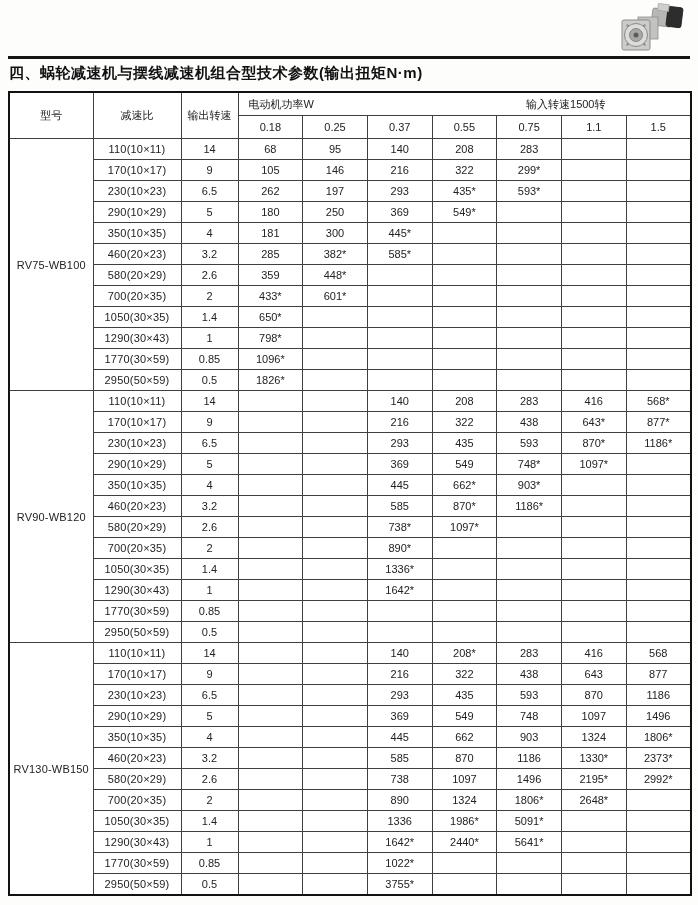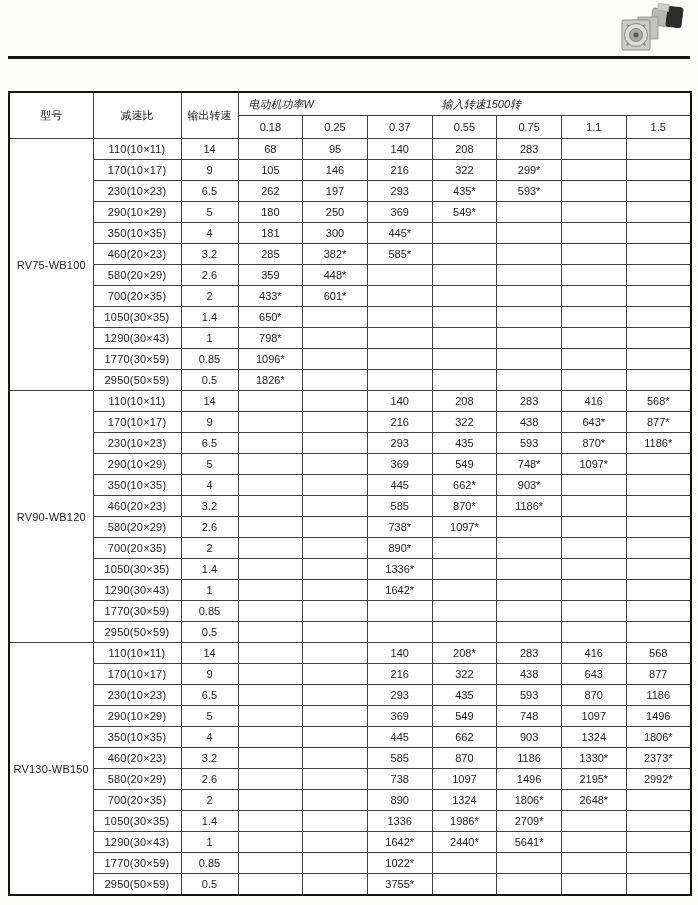--- a/index.html
+++ b/index.html
@@ -52,23 +52,23 @@
     text-align:center;
     vertical-align:middle;
     padding:0;
     color:#222;
     overflow:hidden;
     white-space:nowrap;
   }
   table.params th{height:22px;}
   table.params td{height:20px;line-height:20px;}
   th.merged-top{padding:0;}
-  .span-head{display:flex;width:100%;font-style:italic;}
+  .span-head{display:flex;width:100%;}
   .span-head .mp{width:45%;text-align:left;padding-left:10px;box-sizing:border-box;}
-  .span-head .is{flex:1;text-align:left;}
+  .span-head .is{flex:1;text-align:center;}
   td.model-cell{font-size:11px;letter-spacing:0.2px;}
   td.ratio-cell{letter-spacing:0.2px;}
 </style>
 </head>
 <body>
 
 <div class="page">
 
   <svg class="photo" viewBox="0 0 76 52">
     <rect x="0" y="0" width="76" height="52" fill="#fdfdfc"></rect>
@@ -81,20 +81,21 @@
     <circle cx="22" cy="32" r="6.5" fill="#a8a8a6" stroke="#767674" stroke-width="0.8"></circle>
     <circle cx="22" cy="32" r="2.5" fill="#5c5c5a"></circle>
     <circle cx="13.5" cy="22.5" r="1.2" fill="#8b8b89"></circle>
     <circle cx="30.5" cy="22.5" r="1.2" fill="#8b8b89"></circle>
     <circle cx="13.5" cy="41.5" r="1.2" fill="#8b8b89"></circle>
     <circle cx="30.5" cy="41.5" r="1.2" fill="#8b8b89"></circle>
   </svg>
 
   <div class="rule"></div>
 
+  <div class="title">四、蜗轮减速机与摆线减速机组合型技术参数(输出扭矩N·m)</div>
 
   <table class="params">
     <colgroup>
       <col style="width:84px">
         <col style="width:88px">
         <col style="width:57px">
       <col style="width:64.7px">
         <col style="width:64.7px">
         <col style="width:64.7px">
       <col style="width:64.7px">
@@ -480,21 +481,21 @@
           <td>2648*</td>
           <td></td>
         </tr>
         <tr>
           <td class="ratio-cell">1050(30×35)</td>
           <td>1.4</td>
           <td></td>
           <td></td>
           <td>1336</td>
           <td>1986*</td>
-          <td>2709*</td>
+          <td>5091*</td>
           <td></td>
           <td></td>
         </tr>
         <tr>
           <td class="ratio-cell">1290(30×43)</td>
           <td>1</td>
           <td></td>
           <td></td>
           <td>1642*</td>
           <td>2440*</td>

